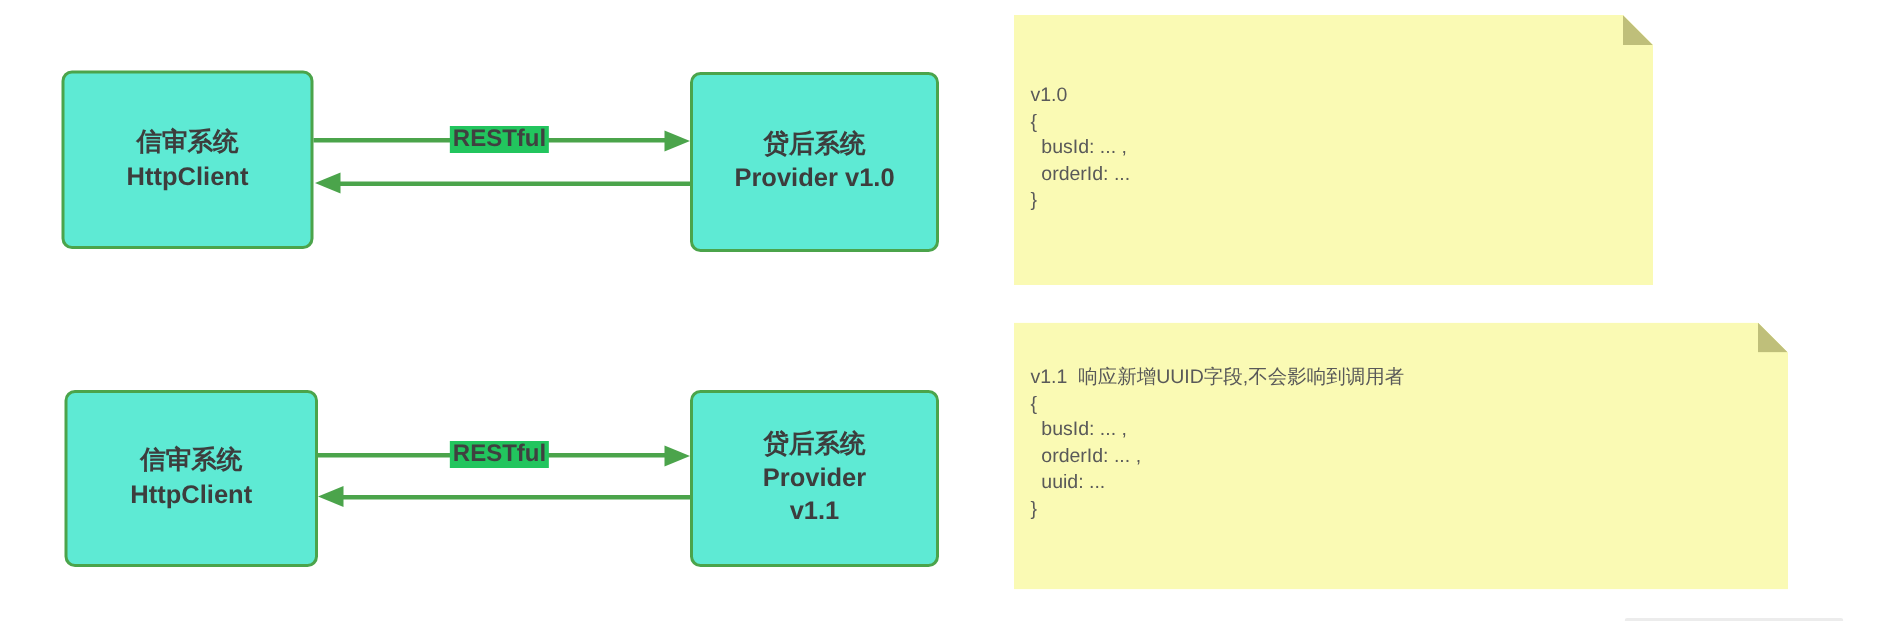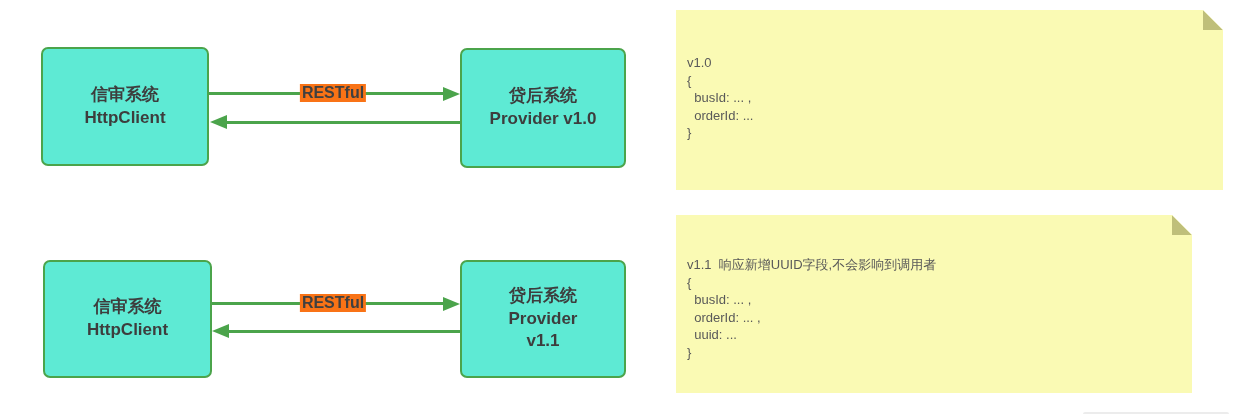--- a/index.html
+++ b/index.html
@@ -30,42 +30,42 @@
     border-top:7px solid transparent; border-bottom:7px solid transparent;
     border-left:17px solid #4ba44b;
   }
   .arrow-head-left {
     position:absolute; width:0; height:0;
     border-top:7px solid transparent; border-bottom:7px solid transparent;
     border-right:17px solid #4ba44b;
   }
   .edge-label {
     position:absolute; transform:translate(-50%,-50%);
-    background:#f97316; padding:0 2px;
+    background:#22c55e; padding:0 2px;
     font-size:16px; font-weight:bold; color:#404040; white-space:nowrap;
   }
 
   
   .note {
     position:absolute; background:#fafab4;
     clip-path:polygon(0 0, calc(100% - 20px) 0, 100% 20px, 100% 100%, 0 100%);
   }
   .note-fold {
     position:absolute; top:0; right:0; width:20px; height:20px;
     background:#bfbf7a;
     clip-path:polygon(0 0, 100% 100%, 0 100%);
   }
-  .note1 { left:676px; top:10px;  width:547px; height:180px; }
+  .note1 { left:676px; top:10px;  width:426px; height:180px; }
   .note2 { left:676px; top:215px; width:516px; height:178px; }
   .note-text {
     position:absolute; left:11px; white-space:pre;
     font-size:13px; line-height:17.5px; color:#595959;
   }
   .note1 .note-text { top:44px; }
-  .note2 .note-text { top:41px; }
+  .note2 .note-text { top:27px; }
 
   
   .cropped-edge {
     position:absolute; left:1083px; top:412px; width:146px; height:3px;
     border-top:2px solid #ececec; border-radius:2px;
   }
 </style>
 </head>
 <body>
 

